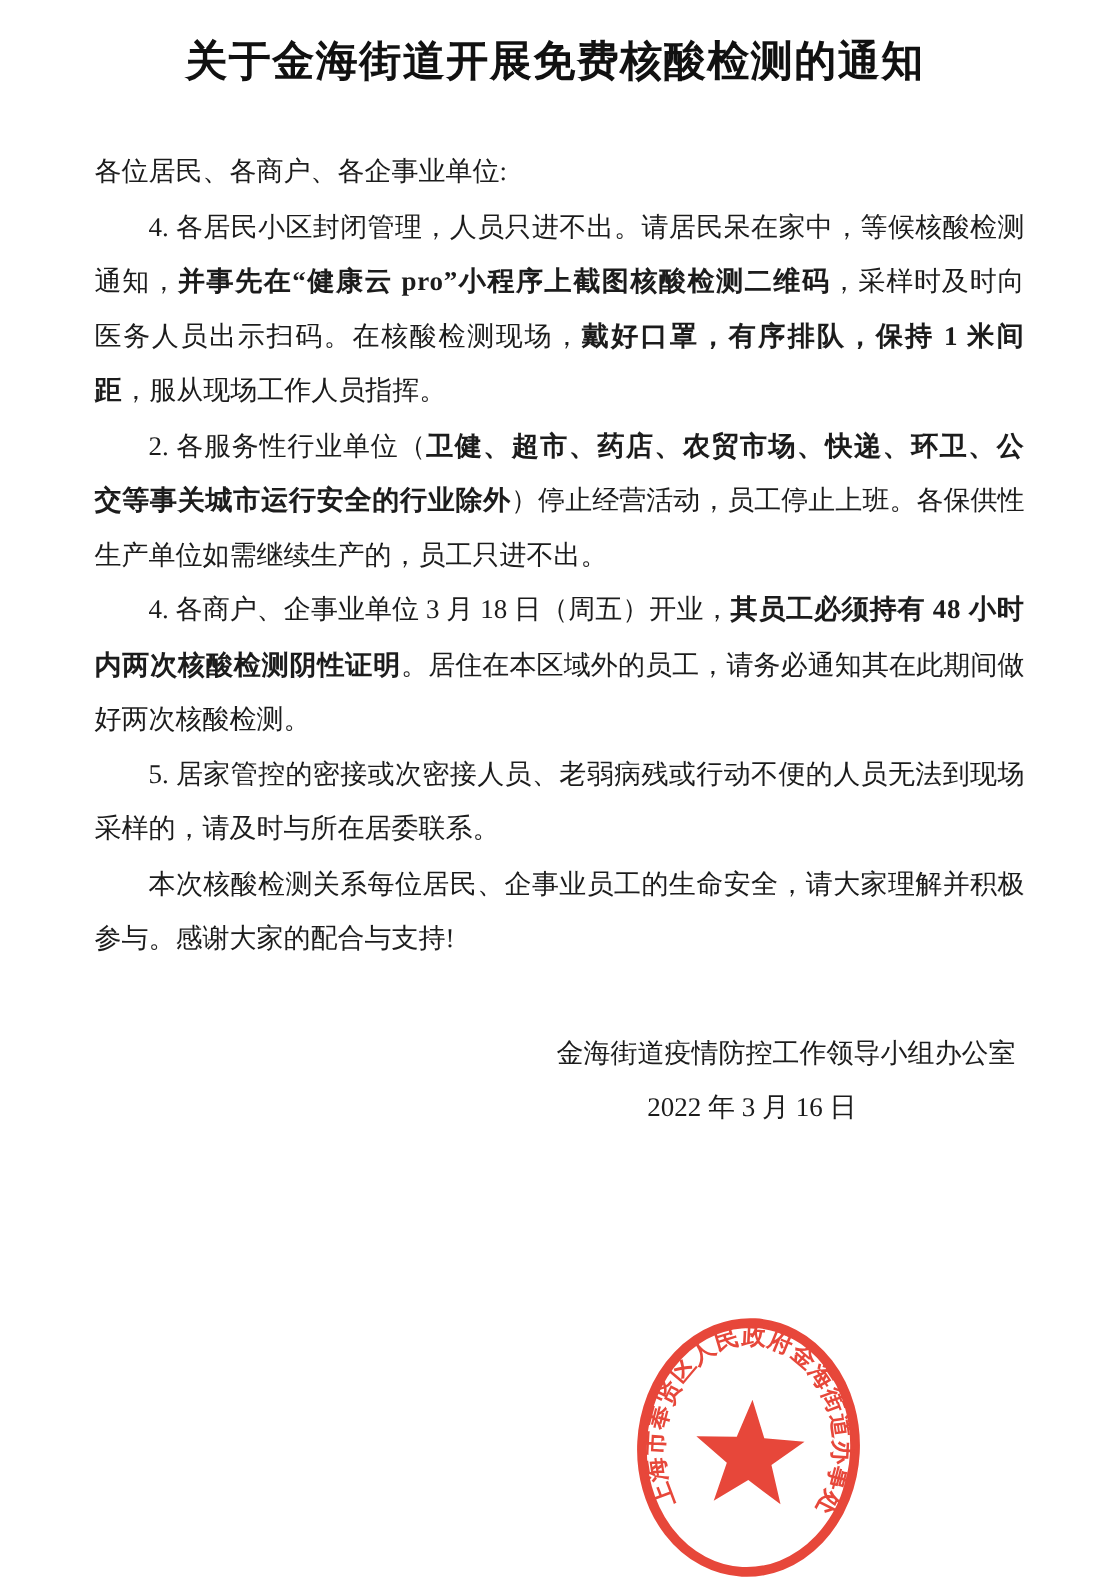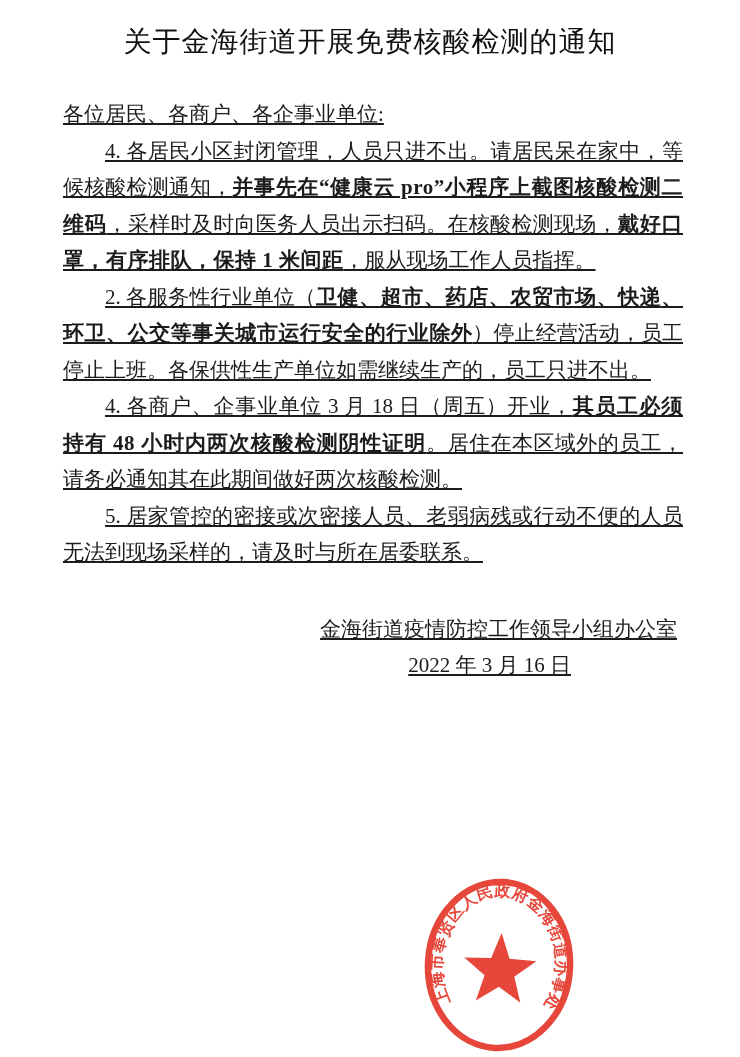--- a/index.html
+++ b/index.html
@@ -10,34 +10,33 @@
     background: #ffffff;
     overflow: hidden;
     font-family: "Liberation Serif", "DejaVu Serif", serif;
     color: #1c1c1c;
   }
   .title {
     margin: 24px 40px 0 40px;
     text-align: center;
     font-size: 28px;
     line-height: 36px;
-    font-weight: 400;
+    font-weight: 700;
     color: #111111;
     letter-spacing: 1px;
   }
   .content {
     position: absolute;
     left: 63px;
     right: 57px;
     top: 96px;
-    font-size: 21px;
+    font-size: 18px;
     line-height: 36.5px;
     text-align: justify;
     text-justify: inter-character;
-    text-decoration: underline;
   }
   .content p { margin: 0; text-indent: 2em; }
   .content p.salutation { text-indent: 0; }
   .b { font-weight: 700; letter-spacing: 0.5px; }
   .sign-block { margin-top: 40px; }
   .signature { text-align: right; text-indent: 0 !important; padding-right: 6px; }
   .date { text-align: right; text-indent: 0 !important; padding-right: 112px; }
   .seal {
     position: absolute;
     left: 423px;
@@ -56,20 +55,21 @@
 
   <h1 class="title">关于金海街道开展免费核酸检测的通知</h1>
 
   <div class="content">
     <p class="salutation">各位居民、各商户、各企事业单位:</p>
 
     <p><span>4. 各居民小区封闭管理，人员只进不出。请居民呆在家中，等候核酸检测通知，</span><span class="b">并事先在“健康云 pro”小程序上截图核酸检测二维码</span><span>，采样时及时向医务人员出示扫码。在核酸检测现场，</span><span class="b">戴好口罩，有序排队，保持 1 米间距</span><span>，服从现场工作人员指挥。</span></p>
     <p><span>2. 各服务性行业单位（</span><span class="b">卫健、超市、药店、农贸市场、快递、环卫、公交等事关城市运行安全的行业除外</span><span>）停止经营活动，员工停止上班。各保供性生产单位如需继续生产的，员工只进不出。</span></p>
     <p><span>4. 各商户、企事业单位 3 月 18 日（周五）开业，</span><span class="b">其员工必须持有 48 小时内两次核酸检测阴性证明</span><span>。居住在本区域外的员工，请务必通知其在此期间做好两次核酸检测。</span></p>
     <p><span>5. 居家管控的密接或次密接人员、老弱病残或行动不便的人员无法到现场采样的，请及时与所在居委联系。</span></p>
+    <p><span>本次核酸检测关系每位居民、企事业员工的生命安全，请大家理解并积极参与。感谢大家的配合与支持!</span></p>
 
     <div class="sign-block">
       <p class="signature">金海街道疫情防控工作领导小组办公室</p>
       <p class="date">2022 年 3 月 16 日</p>
     </div>
   </div>
 
   <svg class="seal" viewBox="0 0 152 176" aria-hidden="true">
     <ellipse cx="76" cy="88" rx="71" ry="83" fill="none" stroke-width="6.5" stroke="#e5392b"></ellipse>
     <path id="sealArc" d="M 26.6 122.5 A 57 69 0 1 1 125.4 122.5" fill="none"></path>

